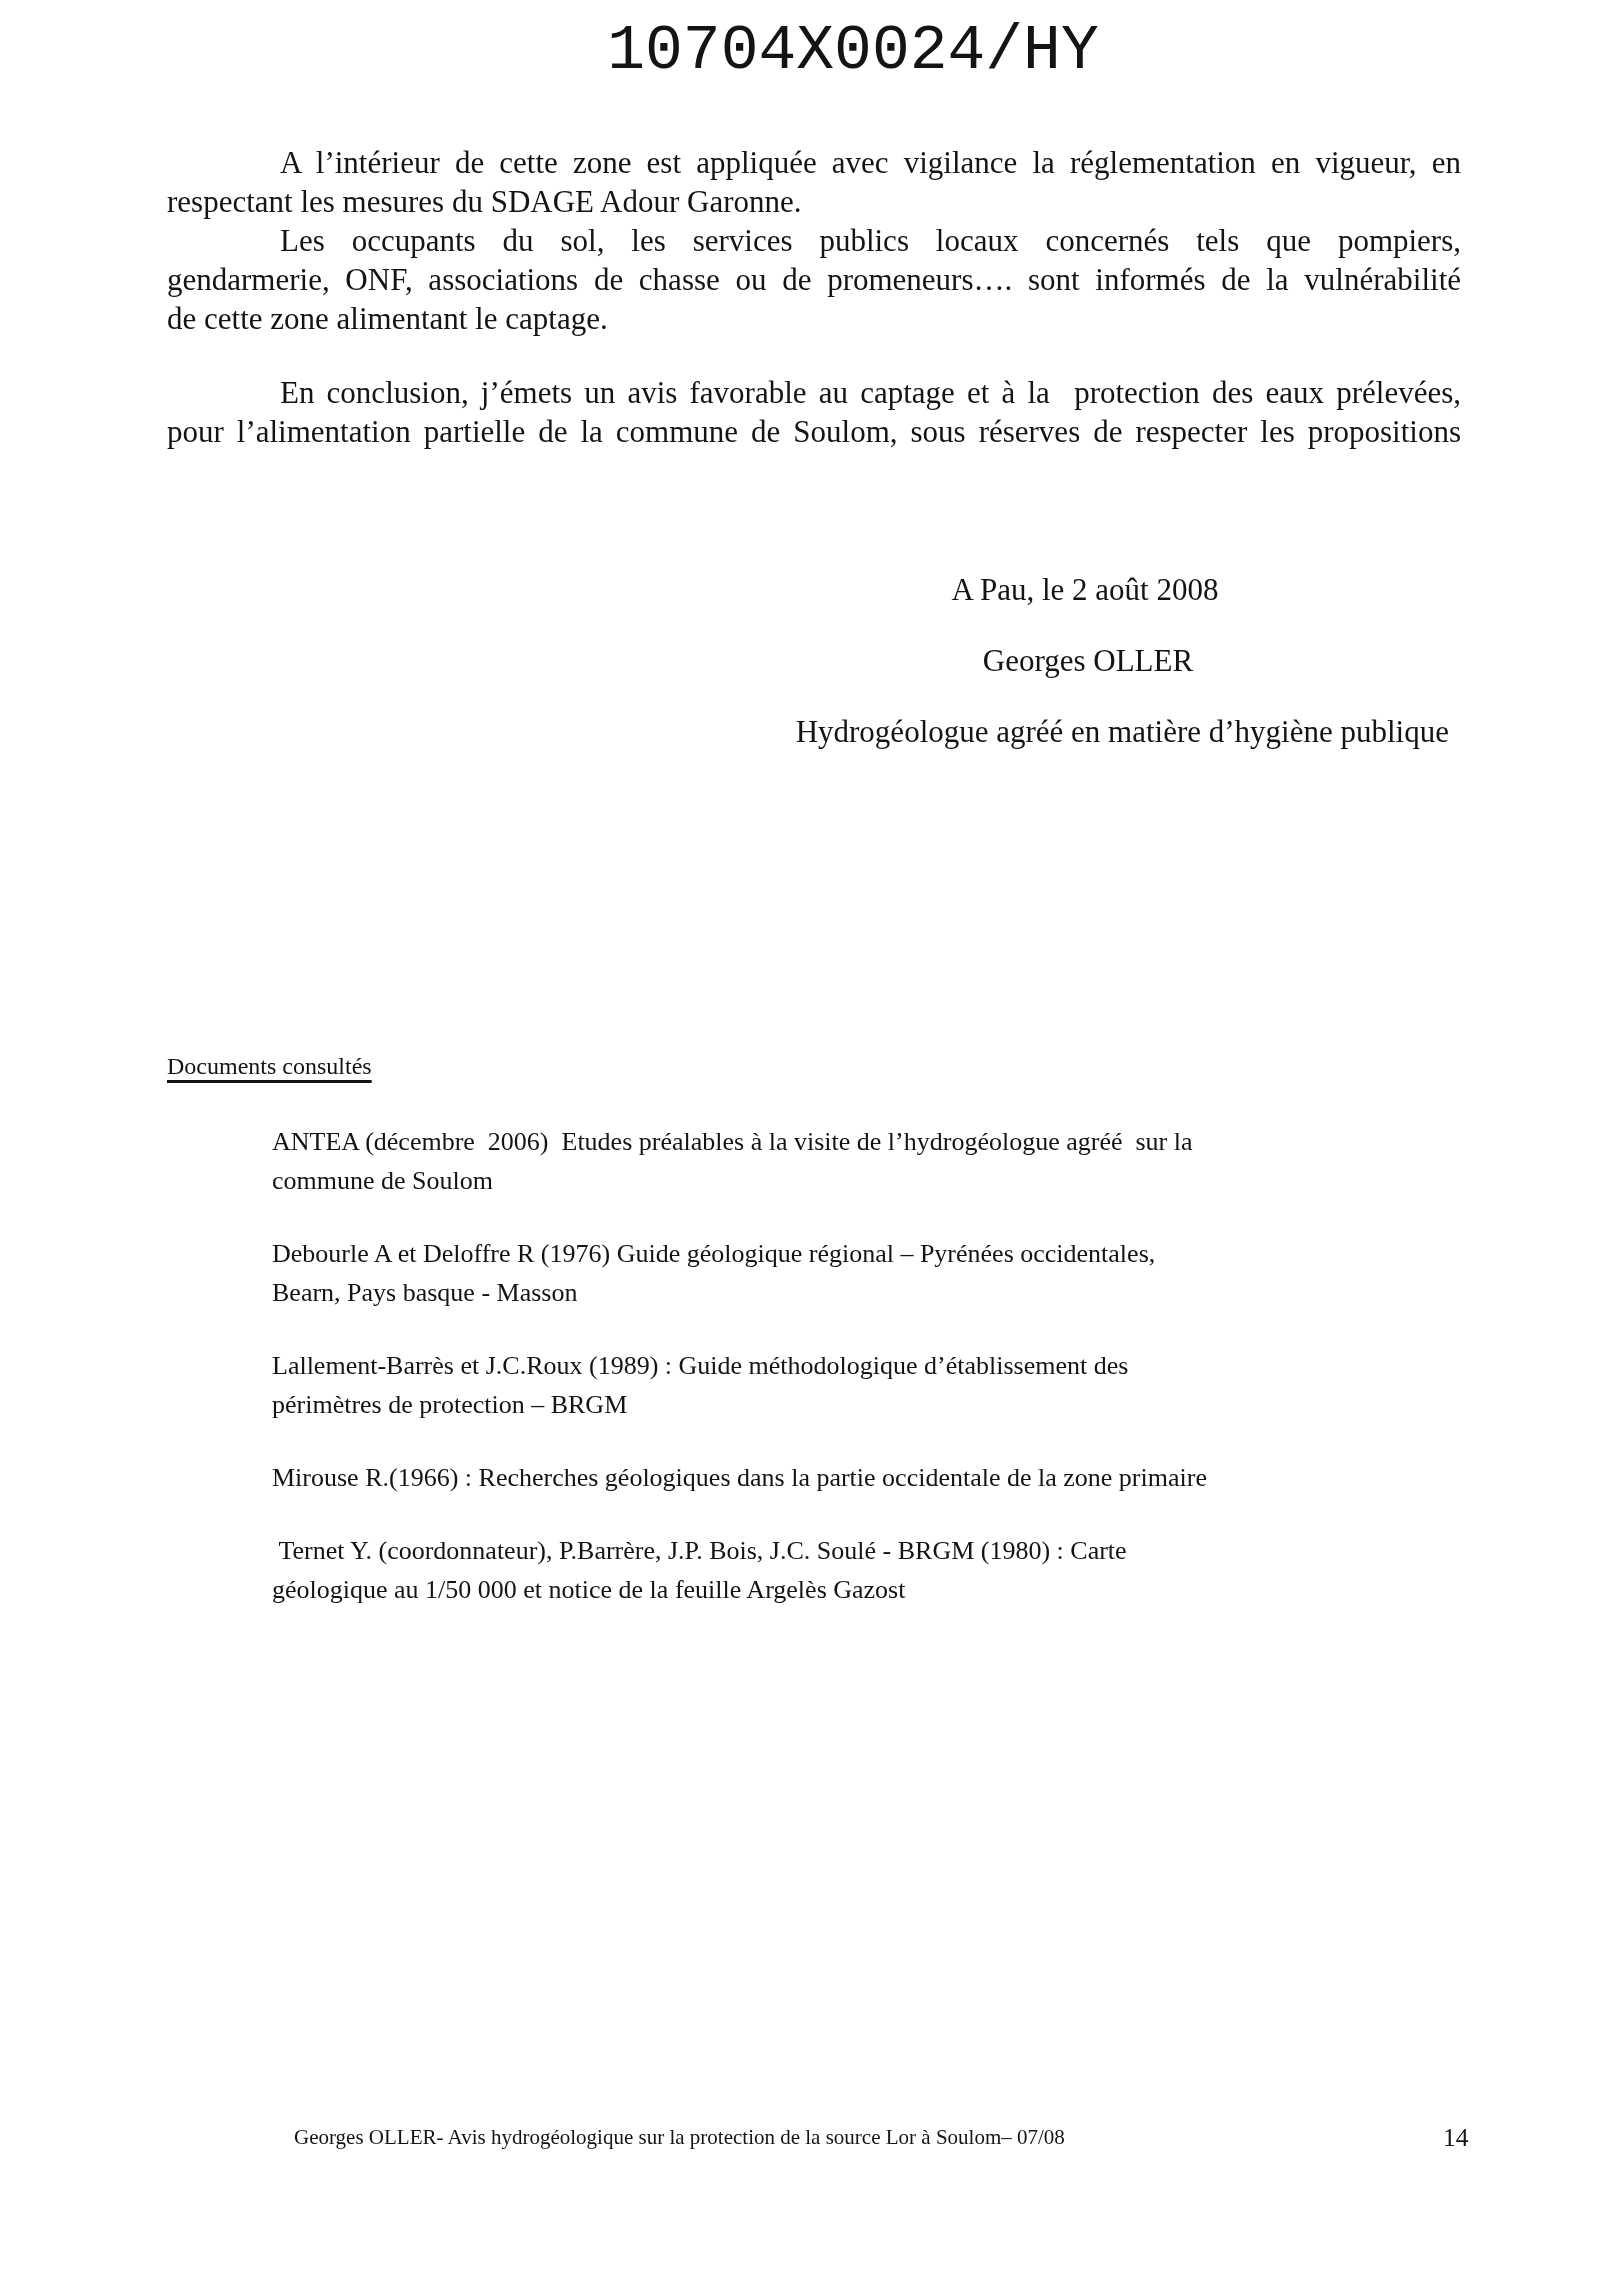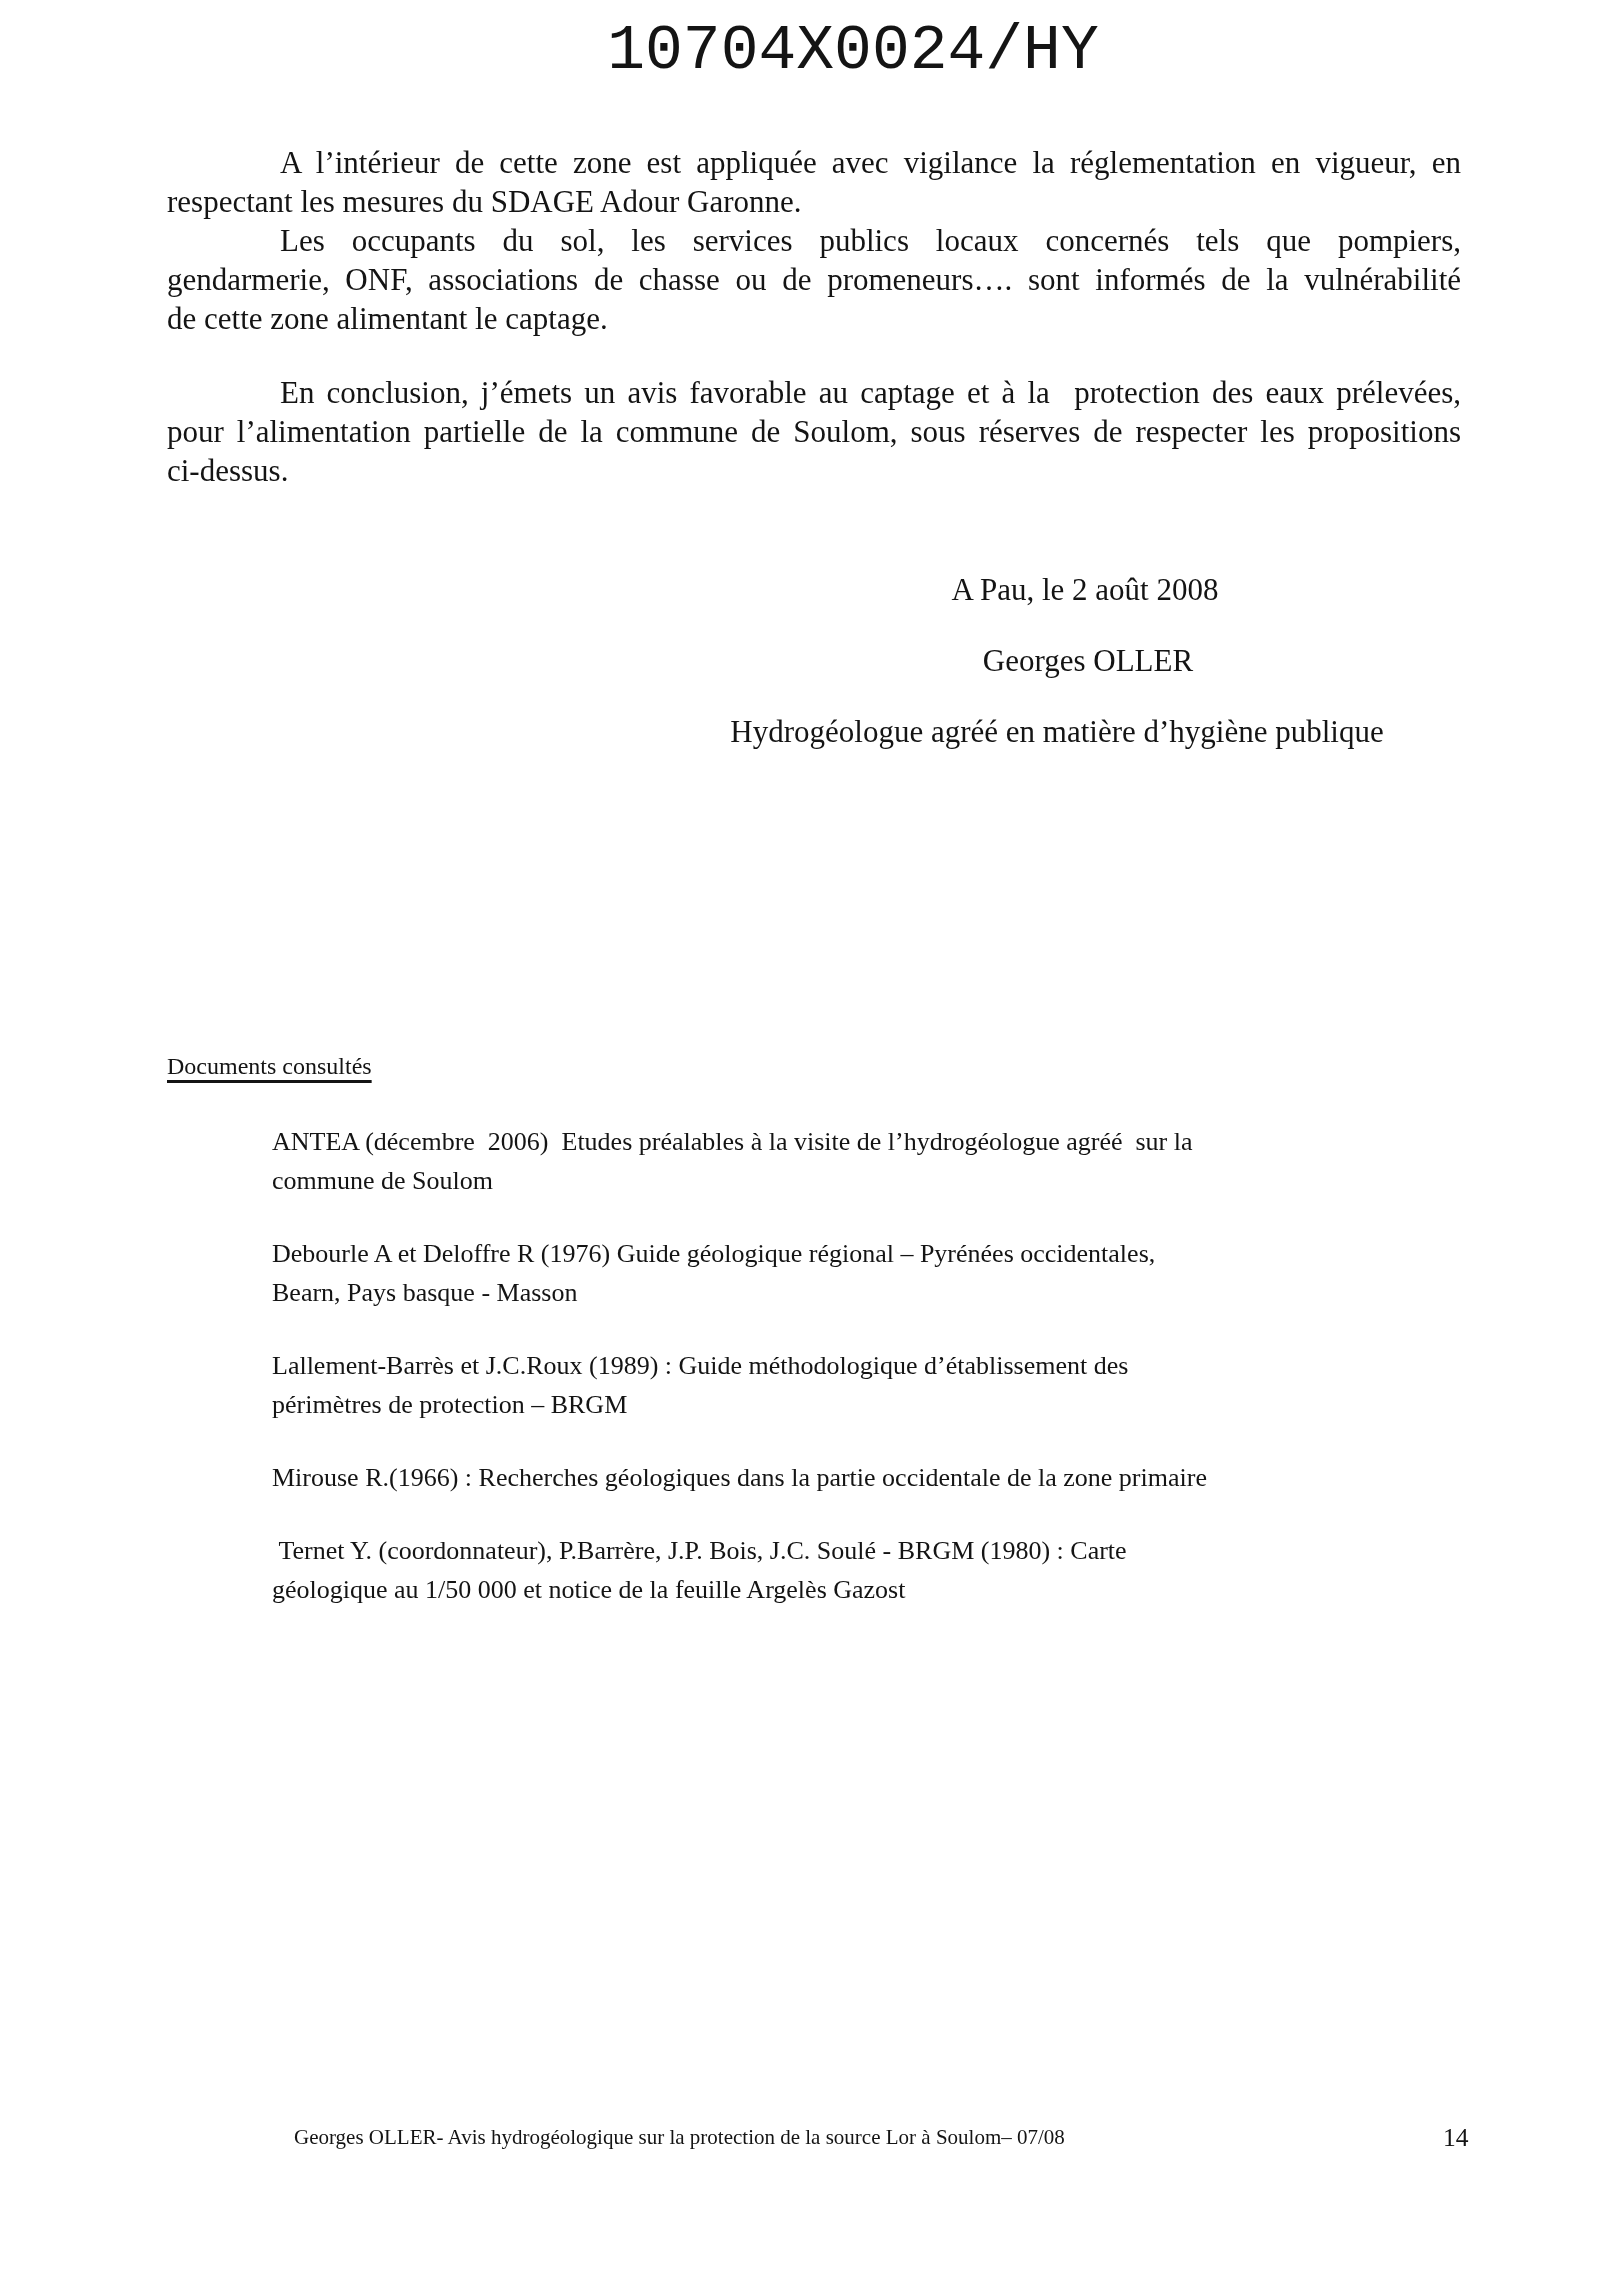--- a/index.html
+++ b/index.html
@@ -41,21 +41,21 @@
   
   .sig-line {
     position: absolute;
     text-align: center;
     font-size: 31px;
     line-height: 39px;
     white-space: pre;
   }
   .sig-date  { top: 570px; left: 791px; width: 588px; }
   .sig-name  { top: 641px; left: 794px; width: 588px; }
-  .sig-title { top: 712px; left: 665px; width: 784px; }
+  .sig-title { top: 712px; left: 665px; width: 784px; text-align: right; }
   
   .docs-heading {
     position: absolute;
     top: 1047px;
     left: 167px;
     font-size: 24px;
     line-height: 39px;
     text-decoration: underline;
     text-decoration-thickness: 2.9px;
     text-underline-offset: 5.9px;
@@ -101,21 +101,20 @@
       <div class="ln">respectant les mesures du SDAGE Adour Garonne.</div>
     </div>
     <div>
       <div class="ln jst ind">Les occupants du sol, les services publics locaux concernés tels que pompiers,</div>
       <div class="ln jst">gendarmerie, ONF, associations de chasse ou de promeneurs…. sont informés de la vulnérabilité</div>
       <div class="ln">de cette zone alimentant le captage.</div>
     </div>
     <div class="para-gap">
       <div class="ln jst ind">En conclusion, j’émets un avis favorable au captage et à la  protection des eaux prélevées,</div>
       <div class="ln jst">pour l’alimentation partielle de la commune de Soulom, sous réserves de respecter les propositions</div>
-      <div class="ln">ci-dessus.</div>
     </div>
   </div>
 
   <div class="sig-line sig-date">A Pau, le 2 août 2008</div>
   <div class="sig-line sig-name">Georges OLLER</div>
   <div class="sig-line sig-title">Hydrogéologue agréé en matière d’hygiène publique</div>
 
   <div class="docs-heading">Documents consultés</div>
 
   <div class="refs-block">

